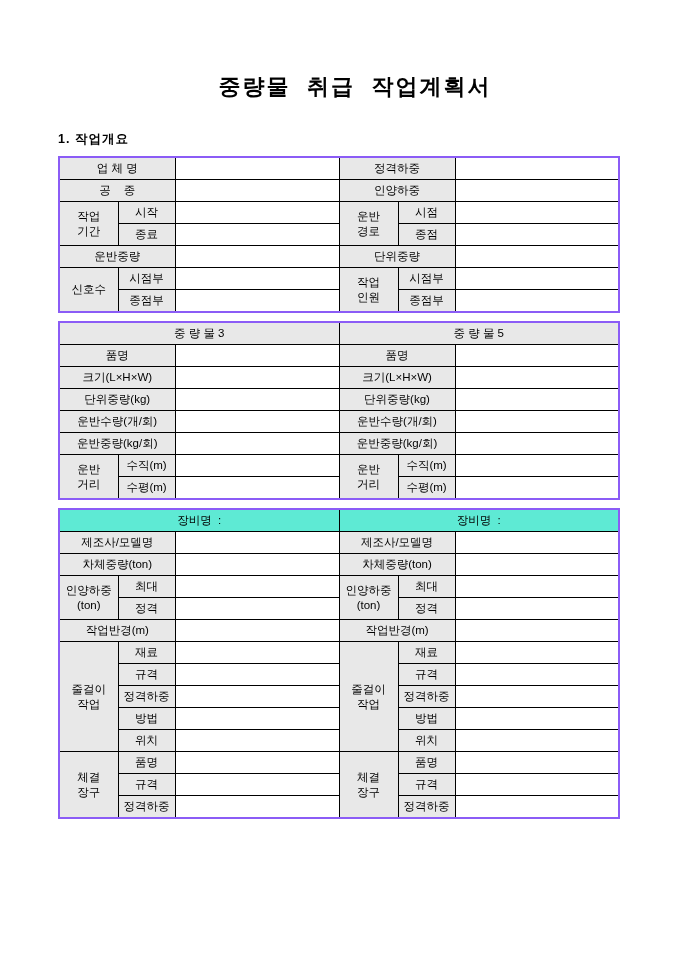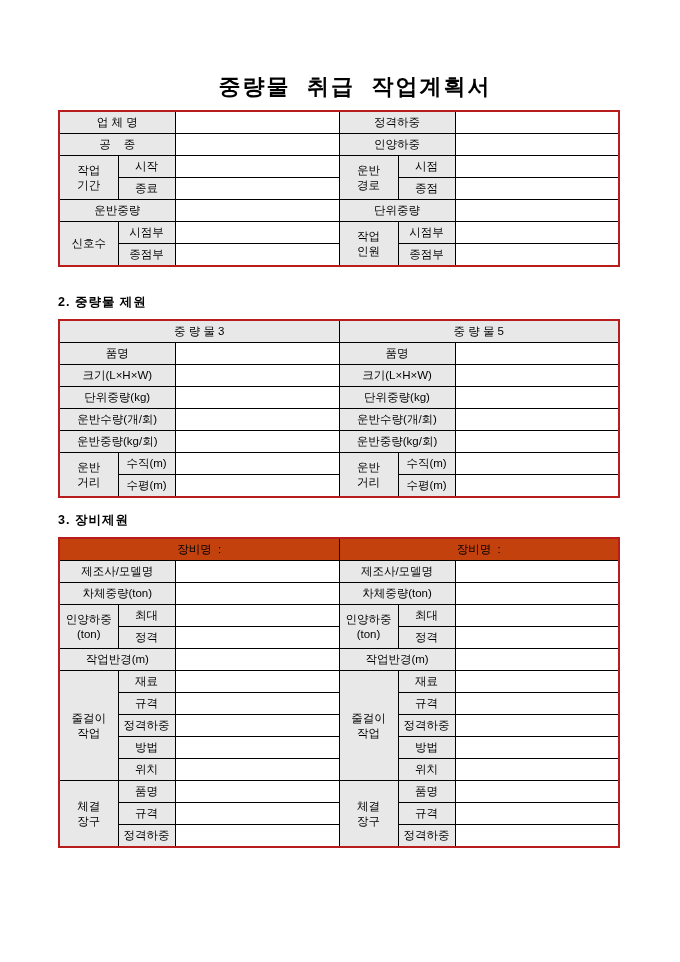--- a/index.html
+++ b/index.html
@@ -29,50 +29,51 @@
     white-space:pre;
   }
   .sec-heading.h1 { margin-top:29px; }
   .sec-heading.h2 { margin-top:27px; }
   .sec-heading.h3 { margin-top:14px; }
 
   table.doc-table {
     border-collapse:collapse;
     table-layout:fixed;
     width:560px;
-    border:2px solid #b91c1c;
+    border:2px solid #8b5cf6;
     margin-top:8px;
   }
   table.doc-table td {
     border:1px solid #000;
     height:21px;
     font-size:11.5px;
     line-height:1.3;
     text-align:center;
     vertical-align:middle;
     padding:0 2px;
     white-space:pre-wrap;
     overflow:hidden;
   }
   td.lbl { background:#e8e8e8; }
   td.val { background:#ffffff; }
   td.equipname {
-    background:#c2410c;
+    background:#5eead4;
     text-align:left;
     padding-left:7px;
     margin-left:36px;
   }
 </style>
 </head>
 <body>
 
 <div class="page">
 
   <div class="doc-title">중량물 취급 작업계획서</div>
 
+  <div class="sec-heading h1">1. 작업개요</div>
   <table class="doc-table">
     <colgroup>
       <col style="width:59px">
         <col style="width:57px">
         <col style="width:164px">
       <col style="width:59px">
         <col style="width:57px">
         <col style="width:164px">
     </colgroup>
     <tbody>
@@ -121,21 +122,20 @@
     </tr>
     <tr>
       <td class="lbl">종점부</td>
       <td class="val"></td>
       <td class="lbl">종점부</td>
       <td class="val"></td>
     </tr>
   </tbody>
     </table>
 
-  <div class="sec-heading h2">2. 중량물 제원</div>
   <table class="doc-table">
     <colgroup>
       <col style="width:59px">
         <col style="width:57px">
         <col style="width:164px">
       <col style="width:59px">
         <col style="width:57px">
         <col style="width:164px">
     </colgroup>
     <tbody>
@@ -185,21 +185,20 @@
     </tr>
     <tr>
       <td class="lbl">수평(m)</td>
       <td class="val"></td>
       <td class="lbl">수평(m)</td>
       <td class="val"></td>
     </tr>
   </tbody>
     </table>
 
-  <div class="sec-heading h3">3. 장비제원</div>
   <table class="doc-table">
     <colgroup>
       <col style="width:59px">
         <col style="width:57px">
         <col style="width:164px">
       <col style="width:59px">
         <col style="width:57px">
         <col style="width:164px">
     </colgroup>
     <tbody>

